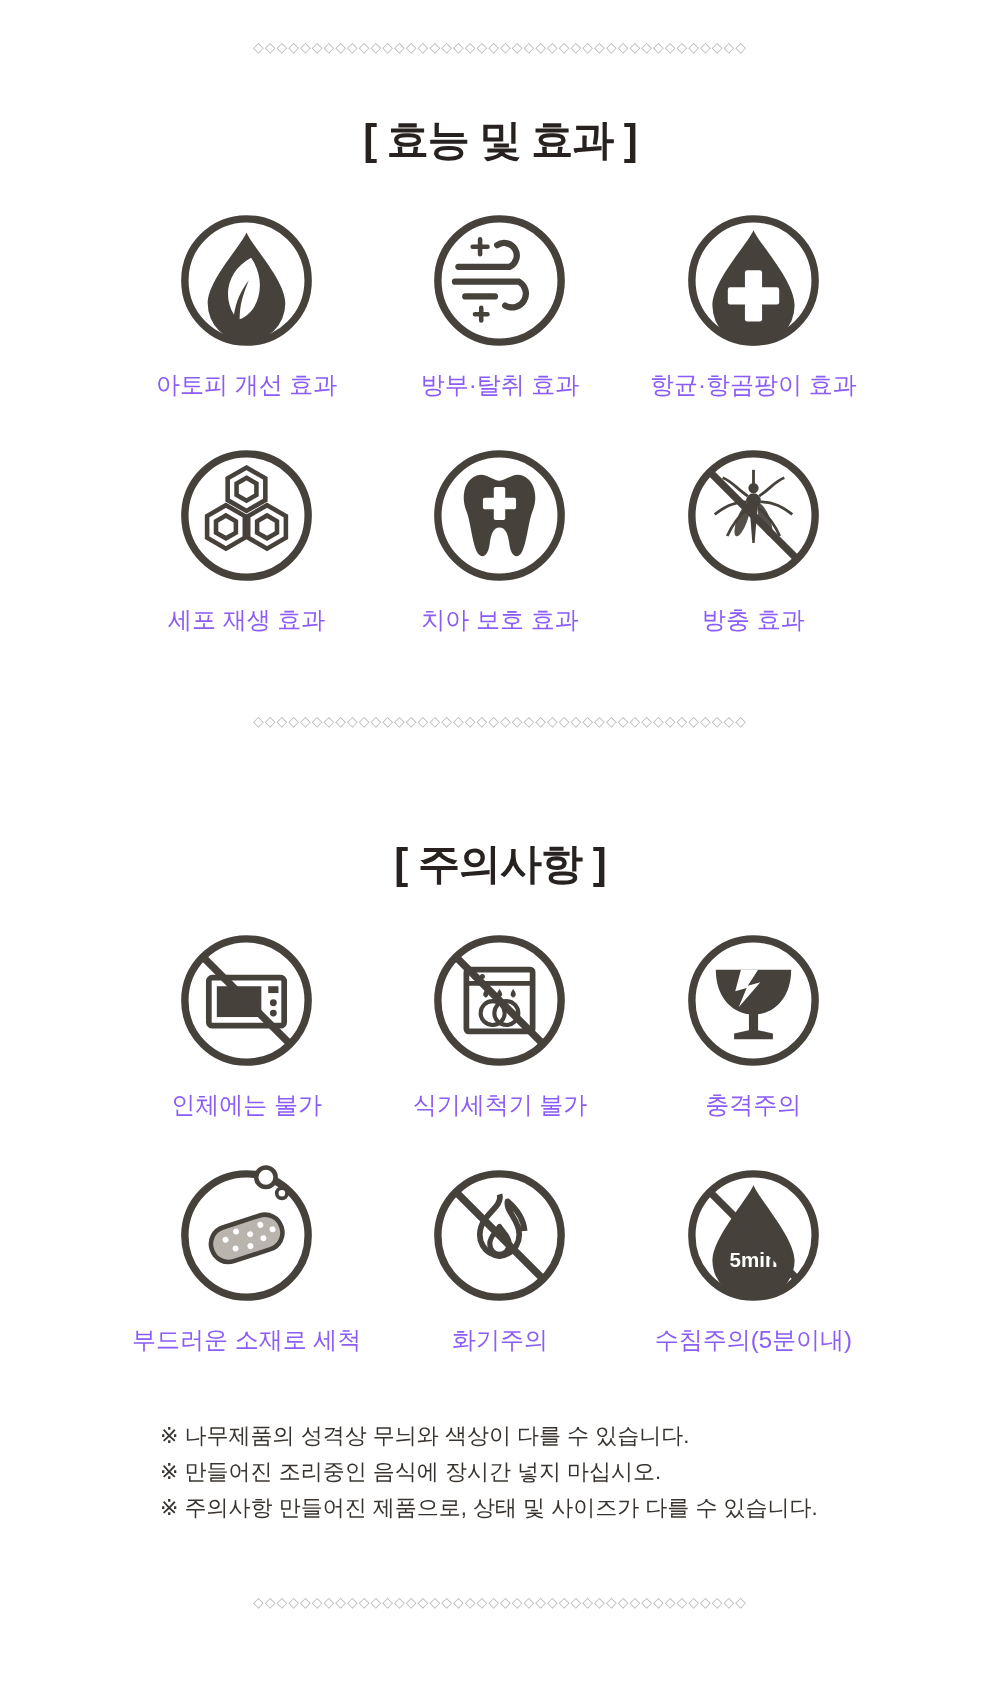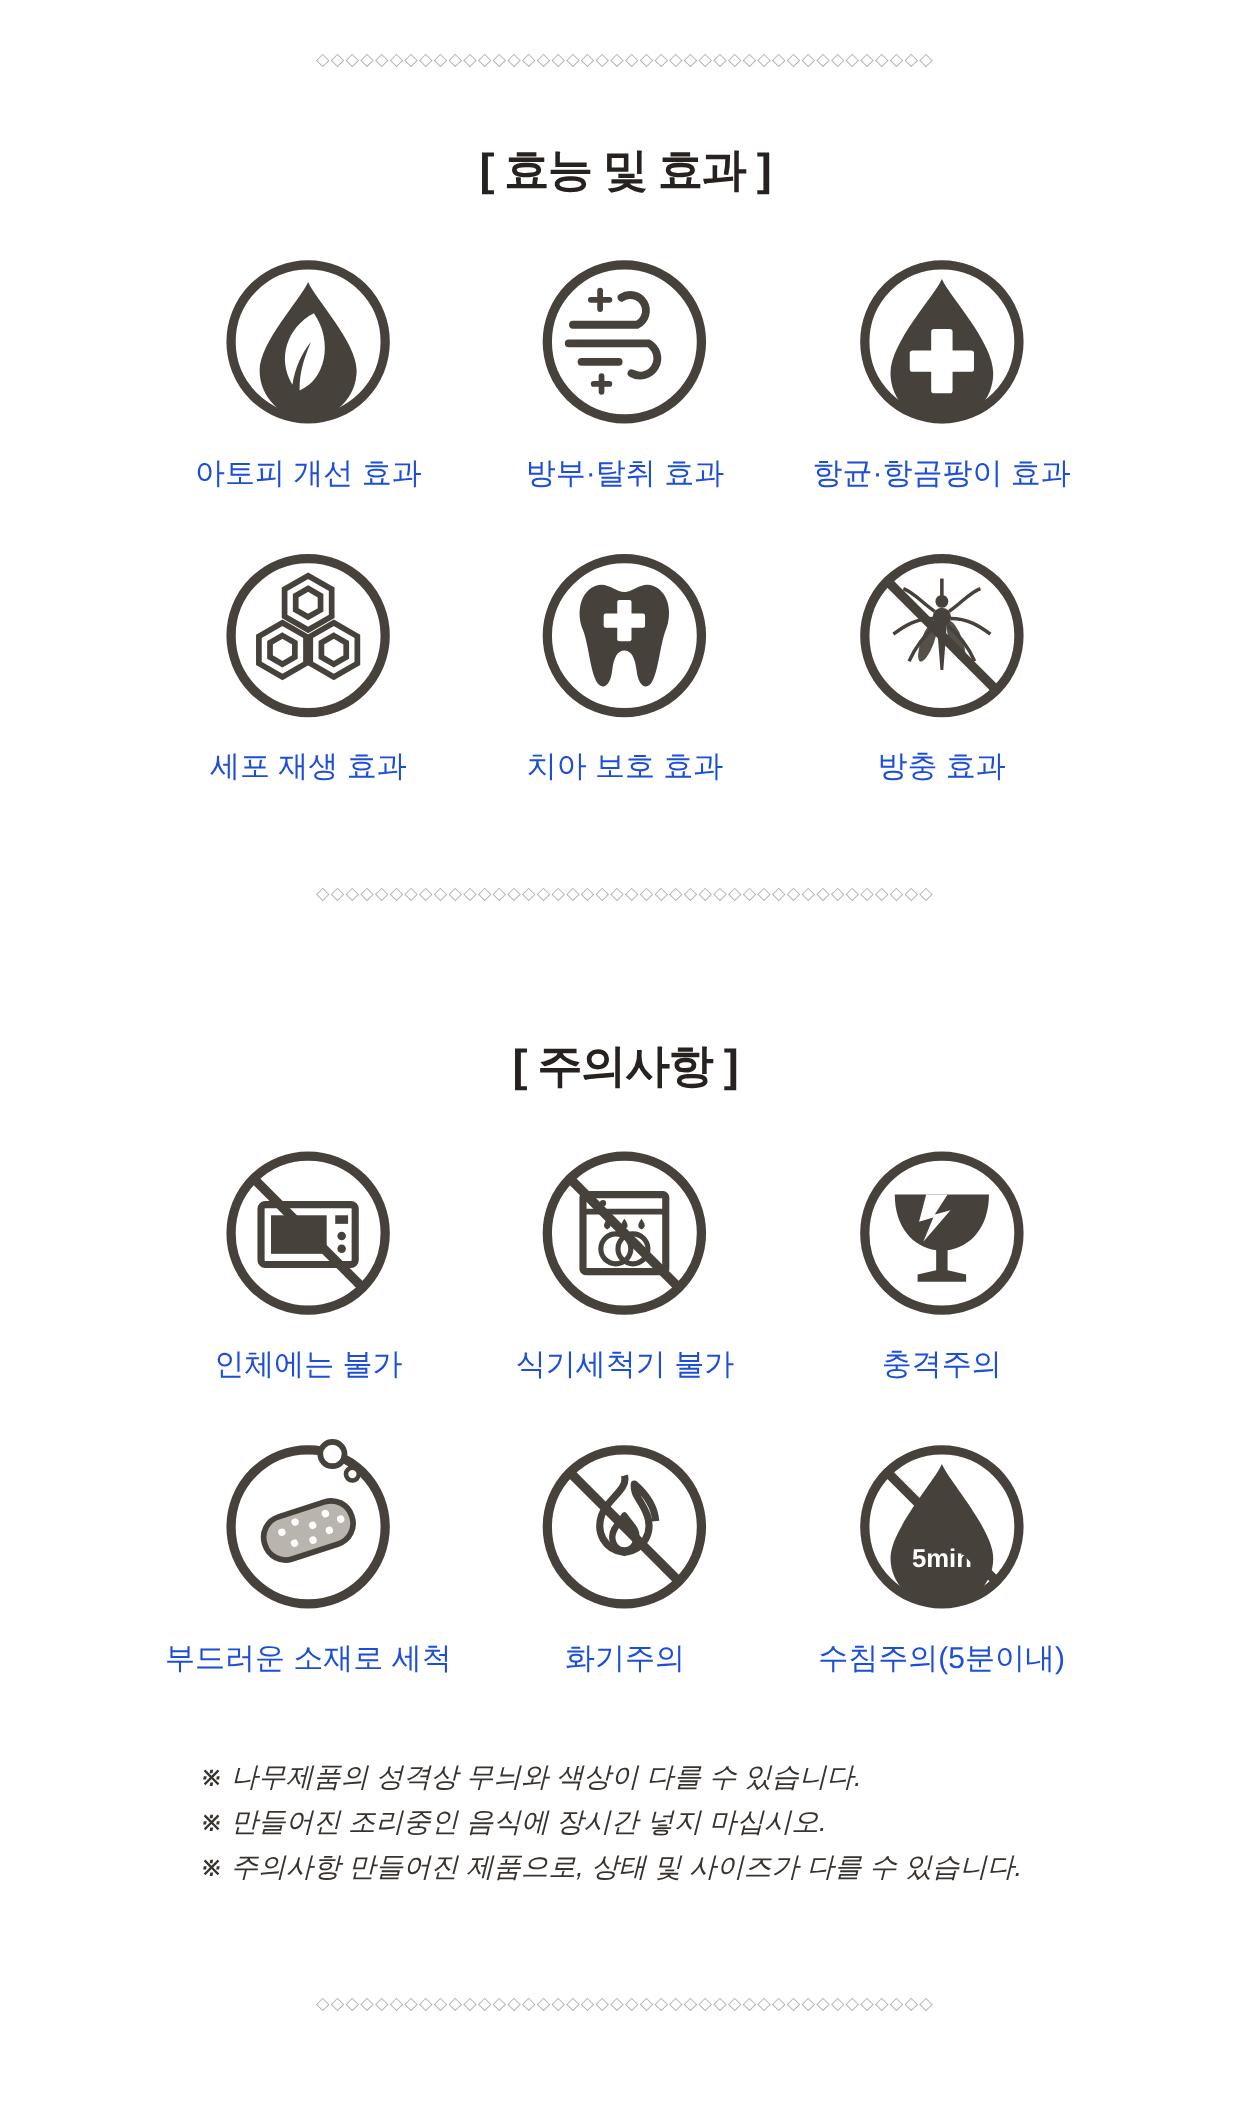--- a/index.html
+++ b/index.html
@@ -21,21 +21,21 @@
     user-select:none;
     white-space:nowrap;
     overflow:hidden;
   }
   .divider-top{padding-top:40px;}
   .divider-mid{margin-top:78px;}
   .divider-bottom{position:absolute;left:0;right:0;top:1595px;}
 
   .section-title{
     text-align:center;
-    font-size:36px;
+    font-size:42px;
     font-weight:800;
     color:#272220;
     letter-spacing:-1px;
   }
   .title-1{margin-top:58px;}
   .title-2{margin-top:108px;}
 
   .icon-grid{
     width:760px;
     margin:0 auto;
@@ -52,36 +52,35 @@
     flex-direction:column;
     align-items:center;
   }
   .icon-wrap{width:137px;height:137px;text-align:center;}
   .icon-wrap svg{width:100%;height:100%;display:block;overflow:visible;}
 
   .cell-label{
     margin-top:20px;
     font-size:24px;
     font-weight:500;
-    color:#1d4ed8;
+    color:#8b5cf6;
     white-space:nowrap;
   }
 
   
   .st{stroke:#46413b;fill:none;}
   .fl{fill:#46413b;stroke:none;}
   .wh{fill:#ffffff;stroke:none;}
   .ring{stroke:#46413b;fill:none;stroke-width:6.5;}
   .slash{stroke:#46413b;stroke-width:6.5;stroke-linecap:butt;}
 
   .notes{
     width:700px;
     margin:62px auto 0 auto;
     padding-left:20px;
-    font-style:italic;
   }
   .note-line{
     font-size:22px;
     color:#38332e;
     line-height:36px;
     white-space:nowrap;
   }
 </style>
 </head>
 <body>

